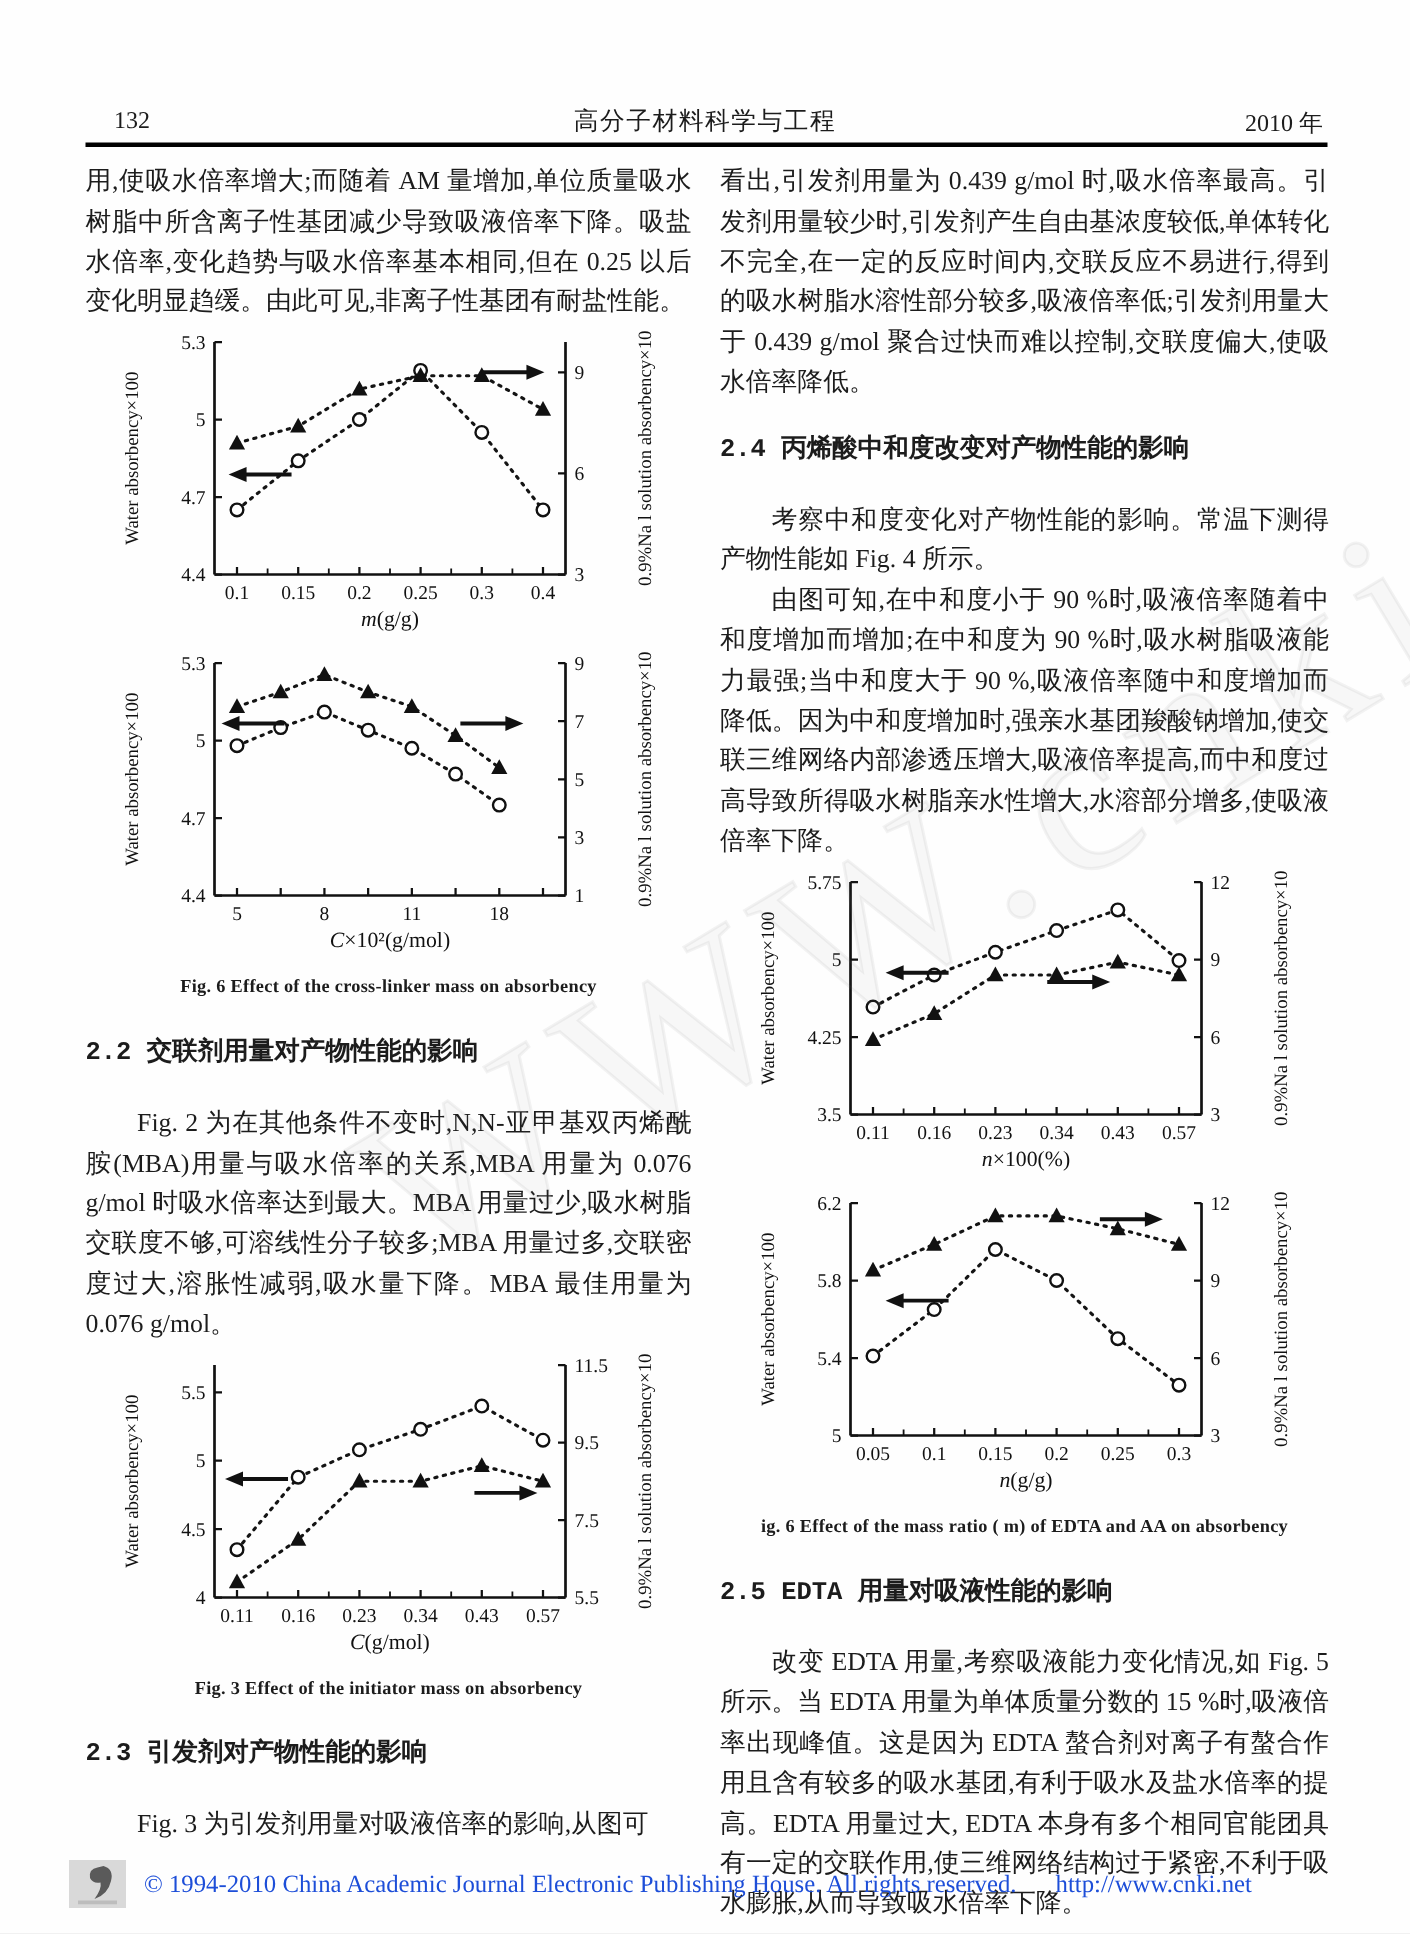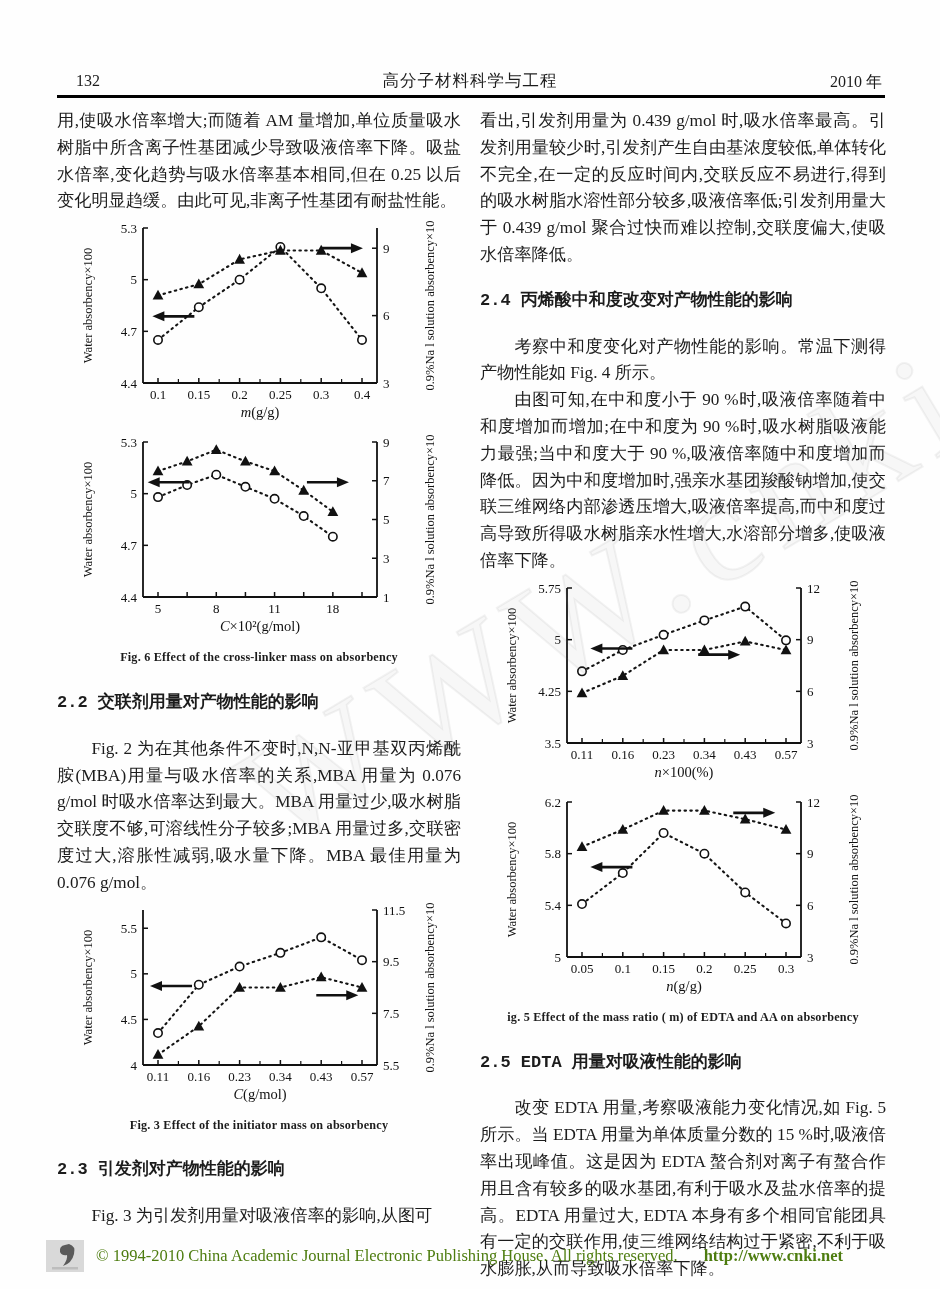--- a/index.html
+++ b/index.html
@@ -21,23 +21,23 @@
   figure.fig{margin:4px auto 1px;width:360px;position:relative;padding:0;}
   figure.fig svg{display:block;}
   figcaption{font-weight:bold;font-size:12.2px;text-align:center;white-space:nowrap;
              margin:1px -22px 4px;letter-spacing:0.2px;}
   
   .watermark{position:absolute;left:210px;top:735px;transform:rotate(-31deg);transform-origin:0 0;
              font-size:150px;letter-spacing:14px;white-space:nowrap;z-index:6;pointer-events:none;
              color:rgba(120,120,120,0.05);-webkit-text-stroke:2px rgba(120,120,120,0.09);}
   
   .ftr{position:absolute;left:46px;top:1240px;display:flex;align-items:center;gap:12px;
-       color:#4d7c0f;font-size:16.5px;}
+       color:#1d4ed8;font-size:16.5px;}
   .logo{width:38px;height:32px;background:#d9d9d9;display:flex;align-items:center;justify-content:center;}
-  .ftr .url{margin-left:14px;font-weight:bold;}
+  .ftr .url{margin-left:14px;}
 </style>
 </head>
 <body>
 
 <div class="page">
 
   <div class="watermark">WWW.cnki.net</div>
 
   <span class="hdr-num">132</span>
   <span class="hdr-title">高分子材料科学与工程</span>
@@ -361,21 +361,21 @@
           <polygon points="119.8,30.95555555555554 114.39999999999999,40.755555555555546 125.2,40.755555555555546" fill="#111"></polygon>
           <polygon points="160.6,12.011111111111115 155.2,21.811111111111114 166,21.811111111111114" fill="#111"></polygon>
           <polygon points="201.4,12.011111111111115 196,21.811111111111114 206.8,21.811111111111114" fill="#111"></polygon>
           <polygon points="242.2,20.622222222222227 236.79999999999998,30.422222222222228 247.6,30.422222222222228" fill="#111"></polygon>
           <polygon points="283,30.95555555555554 277.6,40.755555555555546 288.4,40.755555555555546" fill="#111"></polygon>
           <line x1="97.4" y1="74.1" x2="129.4" y2="74.1" stroke="#111" stroke-width="2.6"></line>
           <polygon points="87.4,74.1 99.4,69.1 99.4,79.1" fill="#111"></polygon>
           <line x1="262.26" y1="19.85" x2="230.26" y2="19.85" stroke="#111" stroke-width="2.6"></line>
           <polygon points="272.26,19.85 260.26,14.850000000000001 260.26,24.85" fill="#111"></polygon>
         </svg>
-      <figcaption>ig. 5   Effect of the mass ratio ( m)  of EDTA and AA on absorbency</figcaption>
+      <figcaption>ig. 6   Effect of the mass ratio ( m)  of EDTA and AA on absorbency</figcaption>
     </figure>
 
     <h3 class="sec">2.5  EDTA 用量对吸液性能的影响</h3>
     <p class="body indent">改变 EDTA 用量,考察吸液能力变化情况,如 Fig. 5 所示。当 EDTA 用量为单体质量分数的 15 %时,吸液倍率出现峰值。这是因为 EDTA 螯合剂对离子有螯合作用且含有较多的吸水基团,有利于吸水及盐水倍率的提高。EDTA 用量过大, EDTA 本身有多个相同官能团具有一定的交联作用,使三维网络结构过于紧密,不利于吸水膨胀,从而导致吸水倍率下降。</p>
   </div>
 
   <div class="ftr">
     <span class="logo">
       <svg width="38" height="32" viewBox="0 0 38 32">
         <path d="M23 4 q7 2 5 10 q-2 9 -11 12 q5 -7 4 -11 q-5 1 -7 -3 q-1 -6 5 -7 z" fill="#5a5a5a"></path>

